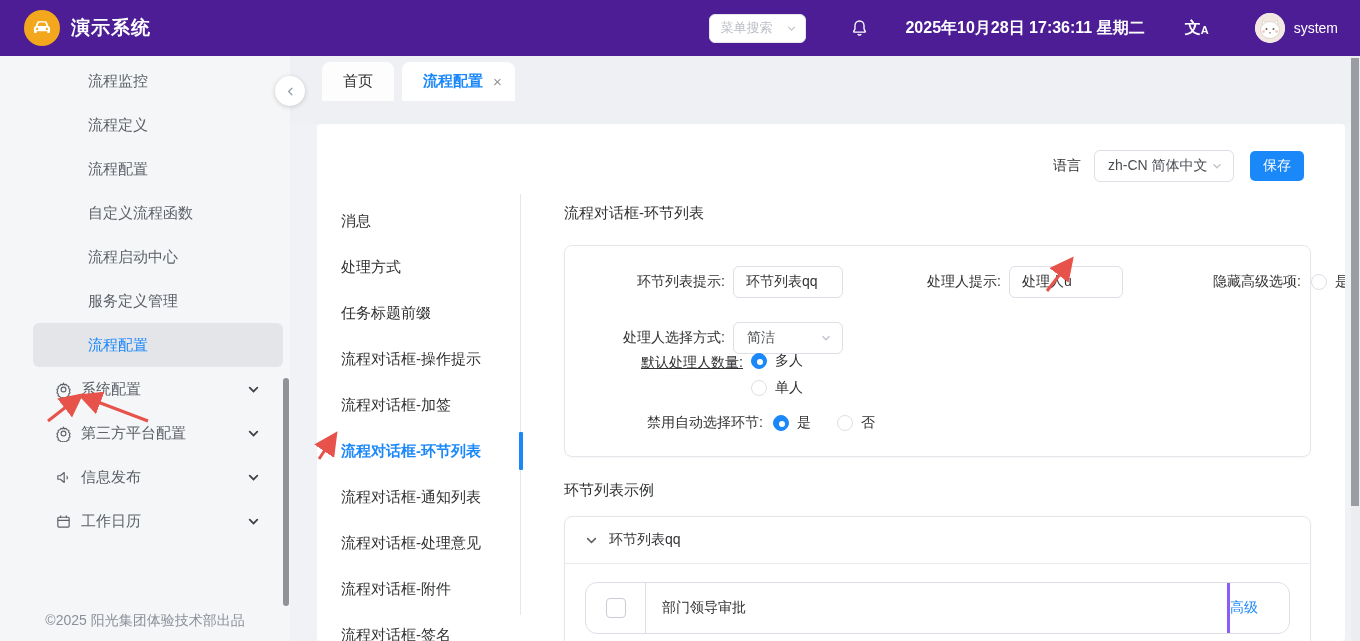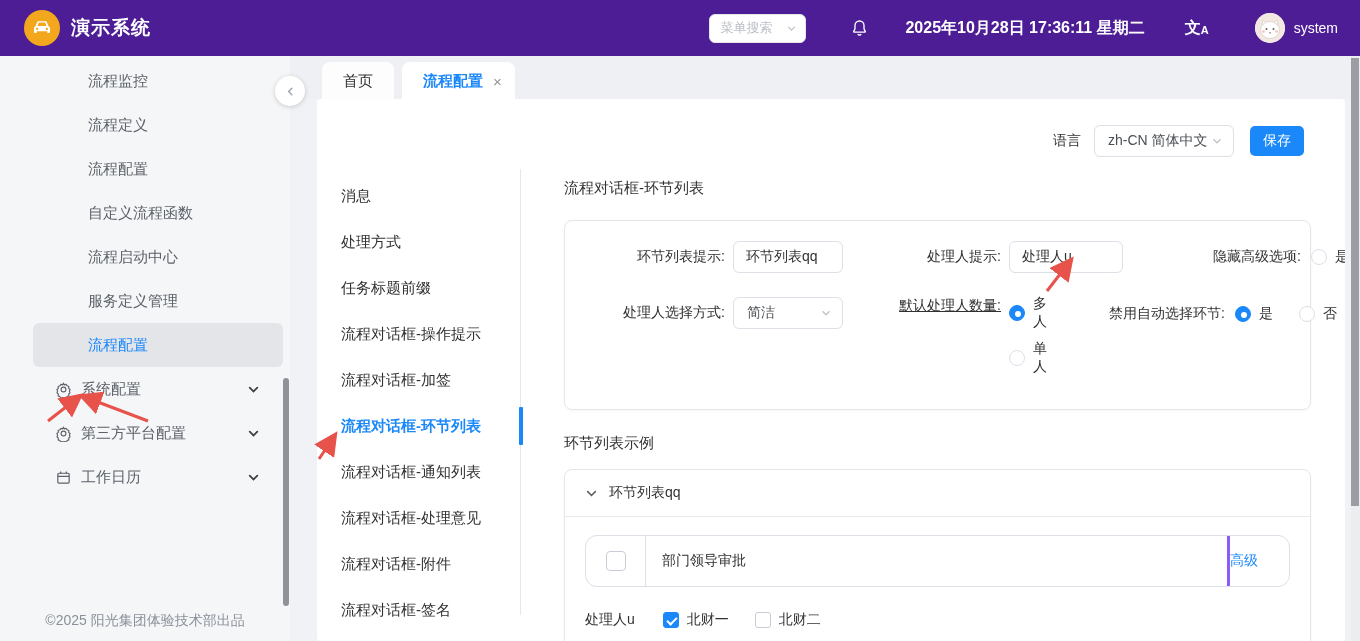--- a/index.html
+++ b/index.html
@@ -28,21 +28,21 @@
   .side-item { height:44px; display:flex; align-items:center; color:#5d6269; font-size:15px; cursor:pointer; padding-left:88px; position:relative; }
   .side-item.with-icon { padding-left:54px; }
   .side-item .s-icon { width:18px; height:18px; margin-right:9px; display:flex; align-items:center; justify-content:center; }
   .side-item .chev { margin-left:auto; margin-right:30px; display:flex; }
   .side-item.active { margin:0 7px 0 33px; padding-left:55px; border-radius:6px; background:#e3e5e9; color:#1b88fa; }
   .side-footer { position:absolute; bottom:11px; left:0; width:100%; text-align:center; color:#8a9099; font-size:14px; }
   .side-scrollthumb { position:absolute; right:1px; top:322px; width:6px; height:228px; background:#8f9399; border-radius:3px; }
 
   
   .main-col { flex:1; display:flex; flex-direction:column; min-width:0; position:relative; }
-  .tabstrip { height:43px; background:#eef0f3; display:flex; align-items:flex-start; padding:6px 0 0 32px; position:relative; }
+  .tabstrip { height:68px; background:#eef0f3; display:flex; align-items:flex-start; padding:6px 0 0 32px; position:relative; }
   .collapse-btn { position:absolute; left:-15px; top:20px; width:30px; height:30px; border-radius:50%; background:#fff; box-shadow:0 1px 5px rgba(0,0,0,.18); display:flex; align-items:center; justify-content:center; color:#9aa0a8; z-index:5; cursor:pointer; }
   .tab { height:39px; background:#fdfdfe; border-radius:8px 8px 0 0; display:flex; align-items:center; padding:0 21px; font-size:15px; color:#303133; margin-right:8px; cursor:pointer; }
   .tab.active { background:#fff; color:#1b88fa; font-weight:bold; padding-right:13px; }
   .tab .tab-close { color:#909399; font-weight:normal; font-size:15px; margin-left:10px; cursor:pointer; }
 
   .content-wrap { flex:1; padding:0 15px 0 27px; min-height:0; }
   .content-card { background:#fff; border-radius:4px; height:100%; padding:26px 0 0 24px; position:relative; overflow:hidden; }
 
   .toolbar { display:flex; align-items:center; justify-content:flex-end; padding-right:41px; height:32px; }
   .toolbar .lang-label { font-size:14px; color:#303133; margin-right:13px; }
@@ -54,21 +54,21 @@
   .config-body { display:flex; margin-top:12px; height:calc(100% - 70px);gap:19px; }
   .settings-nav { width:180px; flex:0 0 auto; border-right:1px solid #e4e7ed; padding-top:4px; }
   .nav-item { height:46px; display:flex; align-items:center; font-size:15px; color:#303133; cursor:pointer; position:relative; }
   .nav-item.active { color:#1b88fa; font-weight:bold; }
   .nav-item.active::after { content:""; position:absolute; right:-3px; top:4px; bottom:4px; width:4px; background:#1b88fa; border-radius:1px; }
 
   .panel { flex:1; padding:10px 34px 0 24px; min-width:0; }
   .section-title { font-size:15px; color:#303133; }
   .form-card { margin-top:22px; border:1px solid #e3e6eb; border-radius:8px; box-shadow:0 1px 3px rgba(0,0,0,.04); padding:20px 20px 24px; }
   .form-row { display:flex; }
-  .form-row.top { align-items:flex-start; margin-top:24px; }
+  .form-row.top { align-items:flex-start; margin-top:24px;flex-direction:column; }
   .f-label { font-size:14px; color:#303133; text-align:right; white-space:nowrap; flex:0 0 auto; }
   .fg { display:flex; align-items:center; }
   .form-row.top .fg { align-items:flex-start; }
   .fg1 .f-label { width:140px; }
   .fg2 { margin-left:30px; }
   .fg2 .f-label { width:128px; }
   .fg3 { margin-left:26px; }
   .fg3 .f-label { width:152px; }
   .ui-input { width:110px; height:32px; border:1px solid #dcdfe6; border-radius:6px; padding:0 12px; font-size:14px; color:#303133; margin-left:8px; font-family:inherit; outline:none; background:#fff; }
   .fg2 .ui-input { width:114px; }
@@ -203,20 +203,34 @@
       <span>第三方平台配置</span>
       <span class="chev">
           <svg class="ic" width="13" height="13" viewBox="0 0 12 12">
             <path d="M2.5 4.3l3.5 3.5 3.5-3.5" fill="none" stroke="#3d4248" stroke-width="1.6" stroke-linecap="round"></path>
           </svg>
         </span>
     </div>
     <div class="side-item with-icon">
       <span class="s-icon">
           <svg class="ic" width="17" height="17" viewBox="0 0 24 24">
+            <path fill="none" stroke="#5d6269" stroke-width="1.7" d="M4 9.5v5h3.5L13 19V5L7.5 9.5H4z" stroke-linejoin="round"></path>
+            <path fill="none" stroke="#5d6269" stroke-width="1.5" d="M16.5 9.5c1.2 1.4 1.2 3.6 0 5"></path>
+          </svg>
+        </span>
+      <span>信息发布</span>
+      <span class="chev">
+          <svg class="ic" width="13" height="13" viewBox="0 0 12 12">
+            <path d="M2.5 4.3l3.5 3.5 3.5-3.5" fill="none" stroke="#3d4248" stroke-width="1.6" stroke-linecap="round"></path>
+          </svg>
+        </span>
+    </div>
+    <div class="side-item with-icon">
+      <span class="s-icon">
+          <svg class="ic" width="17" height="17" viewBox="0 0 24 24">
             <rect x="4" y="6" width="16" height="14" rx="1.5" fill="none" stroke="#5d6269" stroke-width="1.7"></rect>
             <path d="M8 3.5V7M16 3.5V7M4 10.5h16" fill="none" stroke="#5d6269" stroke-width="1.7"></path>
           </svg>
         </span>
       <span>工作日历</span>
       <span class="chev">
           <svg class="ic" width="13" height="13" viewBox="0 0 12 12">
             <path d="M2.5 4.3l3.5 3.5 3.5-3.5" fill="none" stroke="#3d4248" stroke-width="1.6" stroke-linecap="round"></path>
           </svg>
         </span>

